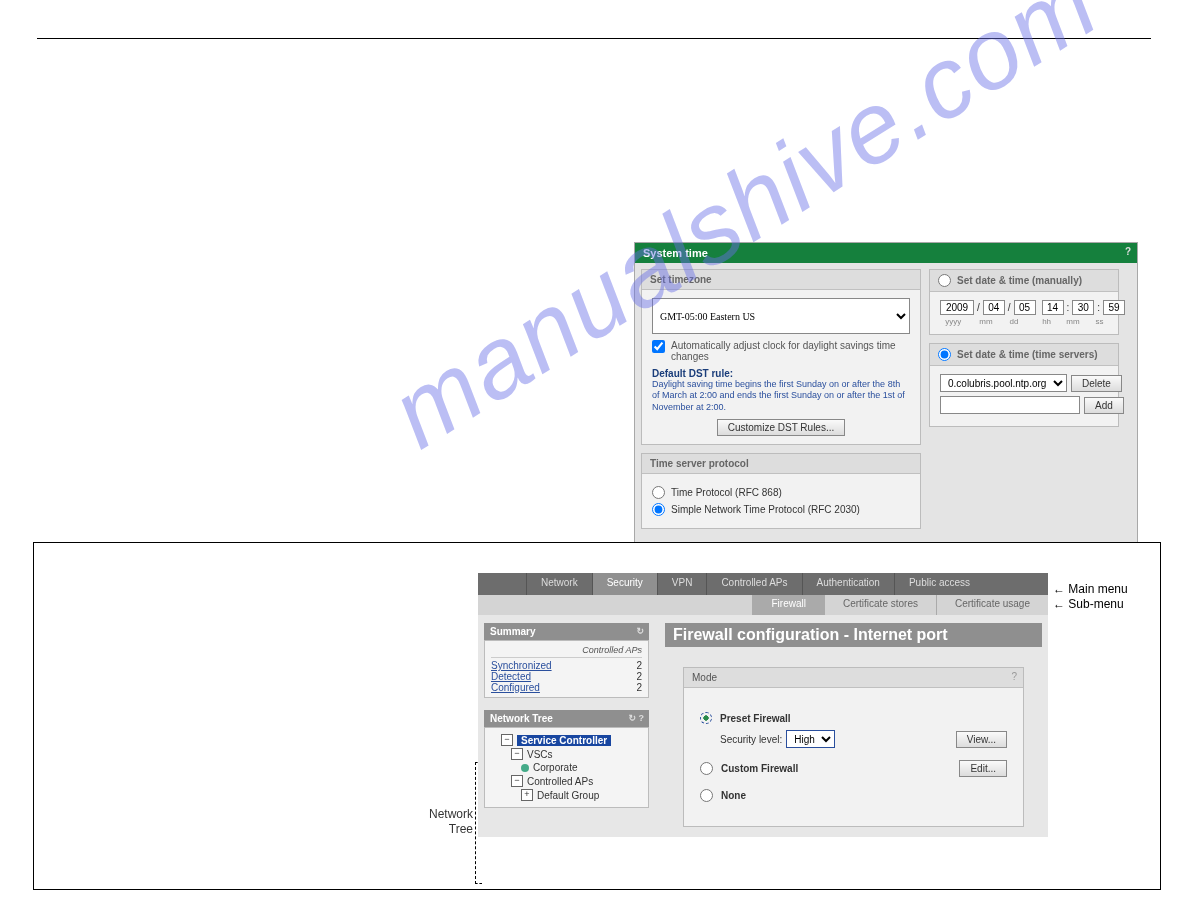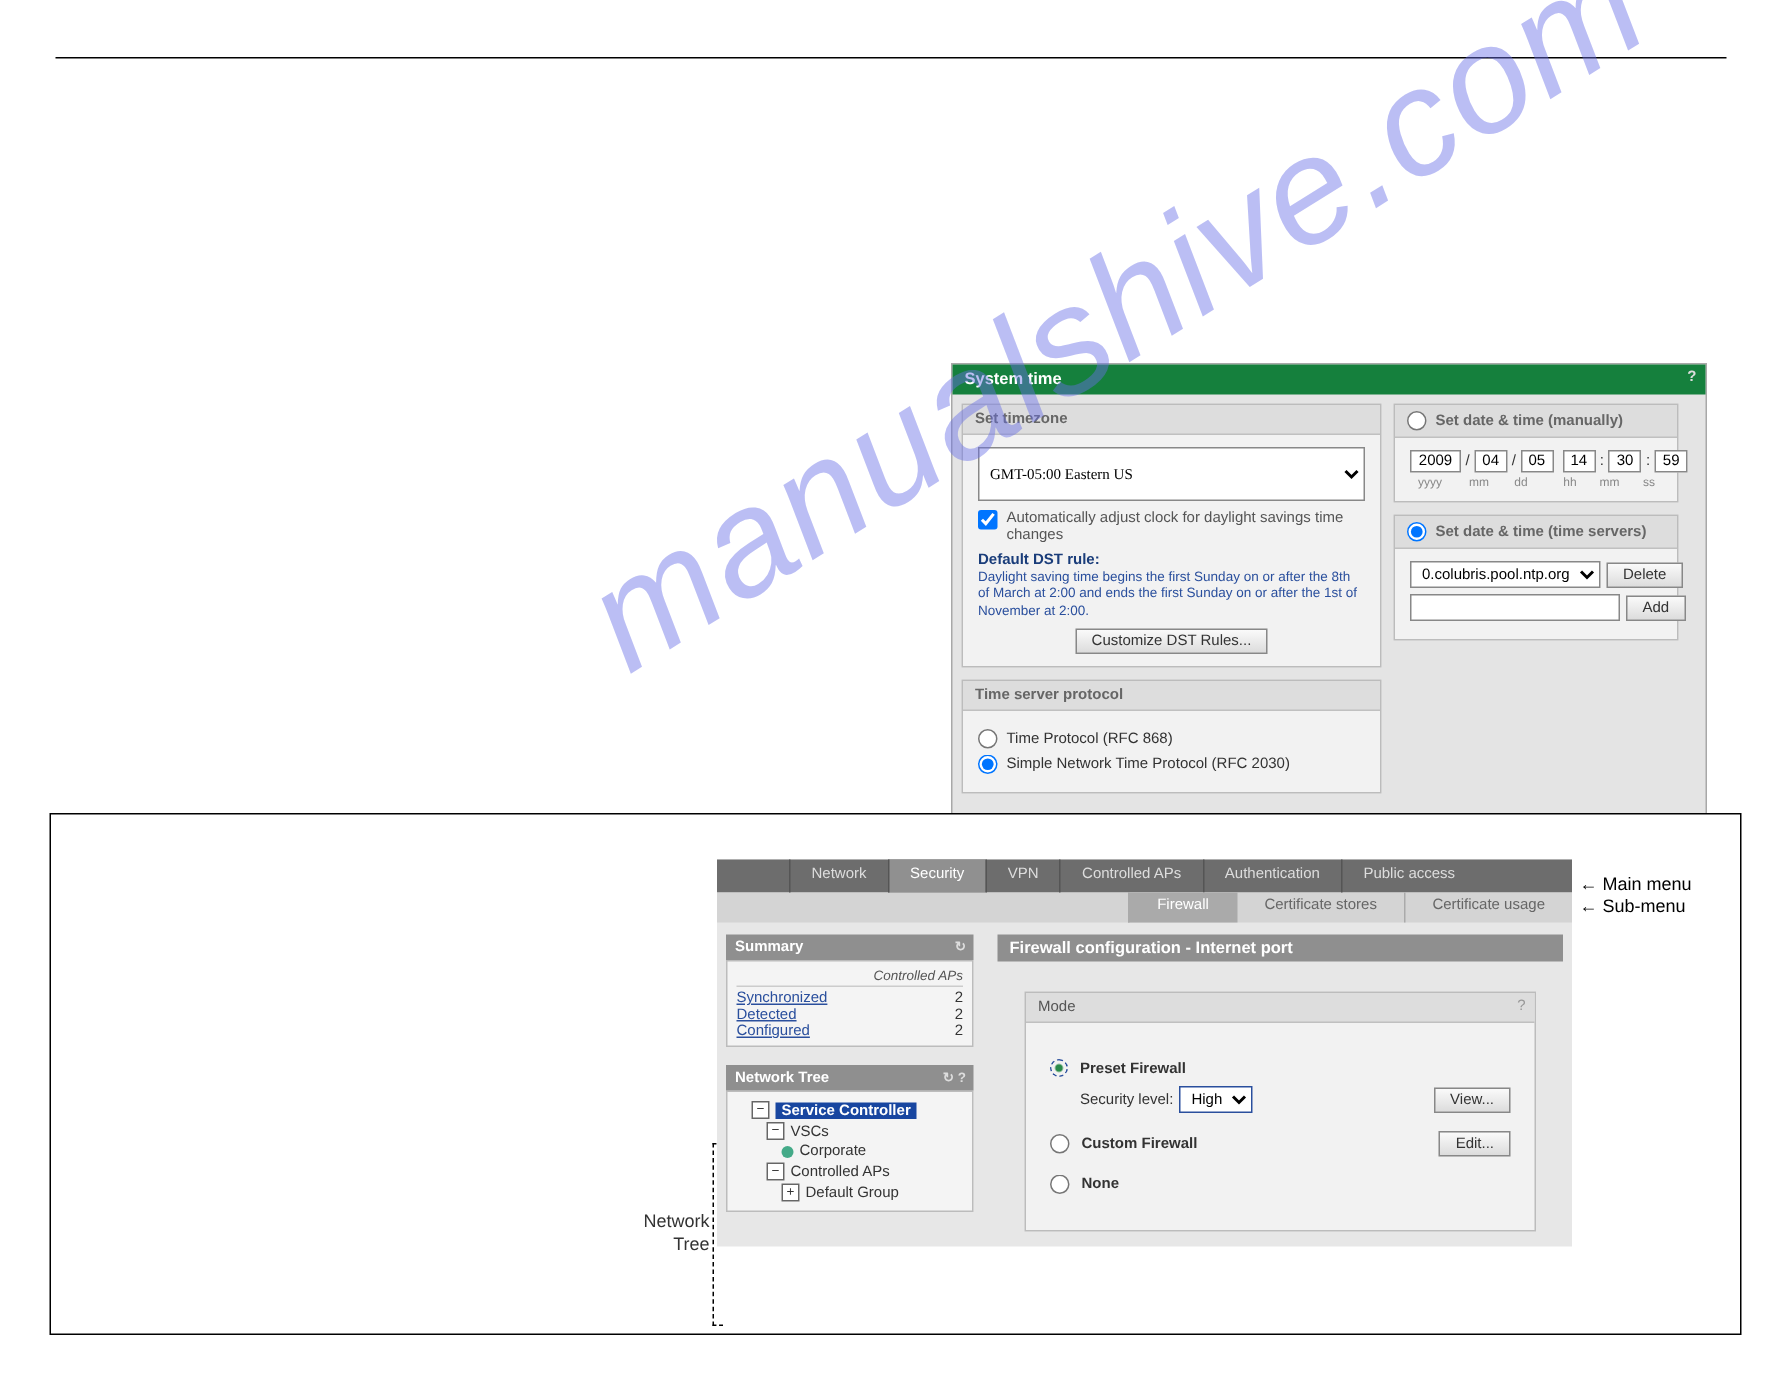--- a/index.html
+++ b/index.html
@@ -207,21 +207,21 @@
   .tree ul { list-style:none; margin:0; padding:0 0 0 10px; }
   .tree li { margin: 2px 0; }
   .tnode { display:flex; align-items:center; gap:4px; }
   .sqicon {
     display:inline-block; width:10px; height:10px; border:1px solid #666;
     text-align:center; line-height:8px; font-size:9px; background:#fff;
   }
   .bullet { display:inline-block; width:8px; height:8px; border-radius:50%; background:#4a8; }
   .sel-node { background:#1846a0; color:#fff; padding:0 4px; font-weight:bold; }
   .fw-title {
-    background:#8f8f8f; color:#fff; font-weight:bold; font-size:11px;
+    background:#8f8f8f; color:#fff; font-weight:bold; font-size:16px;
     padding:3px 8px;
   }
   .mode-box {
     margin: 20px 18px 0 18px;
     background: #f2f2f2;
     border: 1px solid #bcbcbc;
   }
   .mode-box .mh {
     background:#ddd; color:#555; font-weight:normal; font-size:10px;
     padding:4px 8px; border-bottom:1px solid #c0c0c0;

